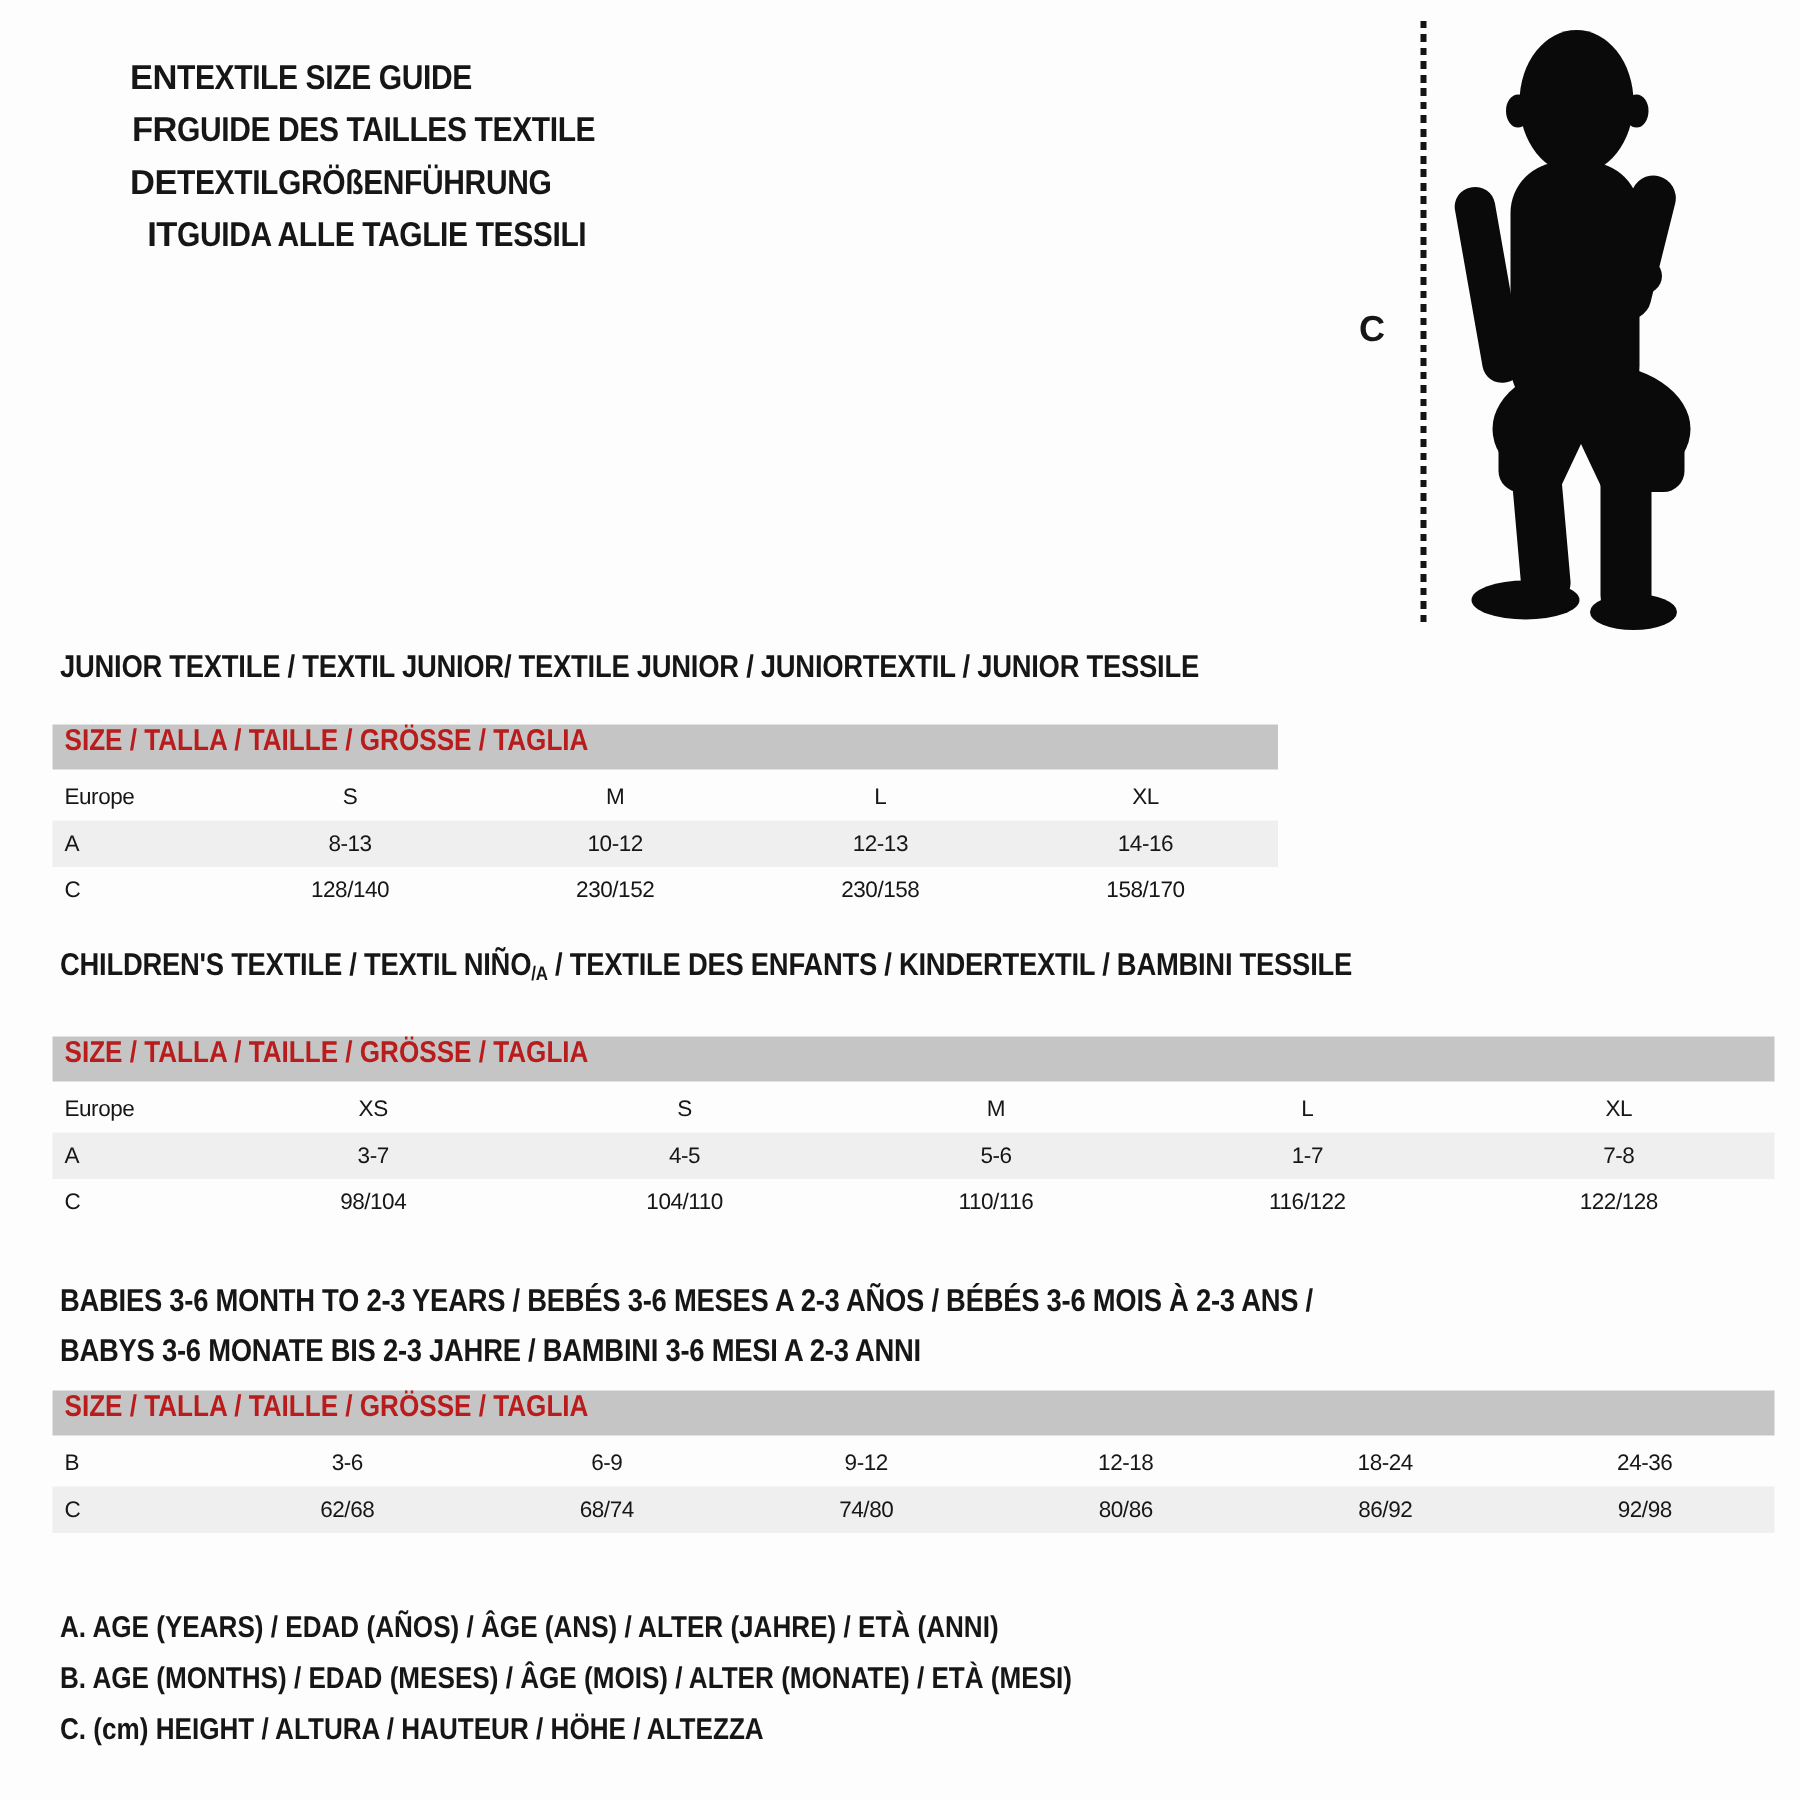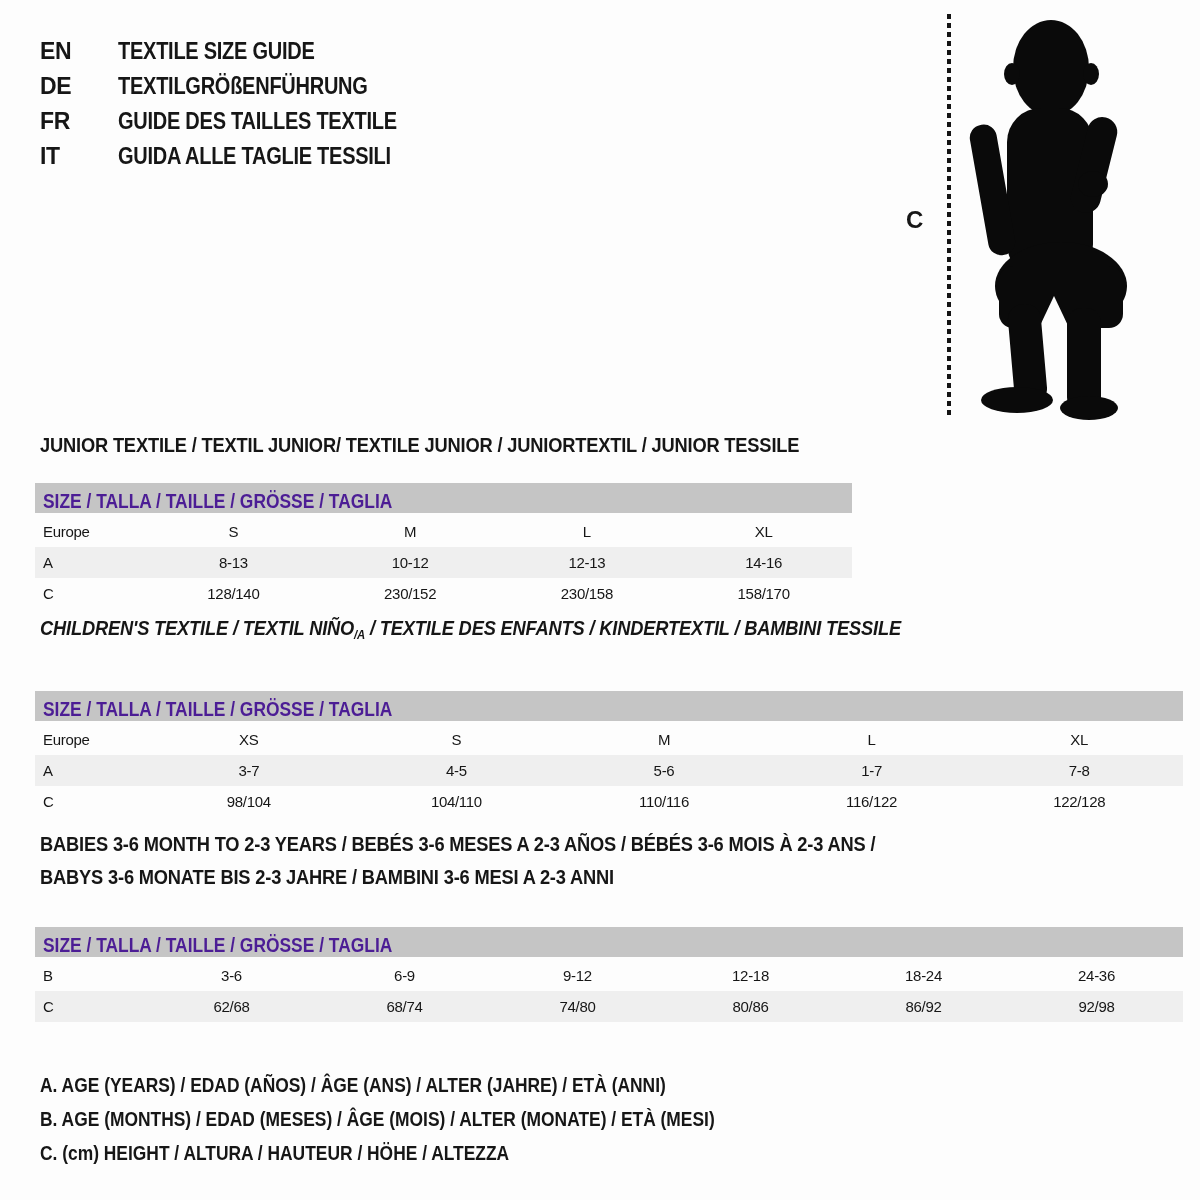--- a/index.html
+++ b/index.html
@@ -9,47 +9,47 @@
     font-family:"Liberation Sans", sans-serif;
     color:#161616;
   }
   .canvas { position:relative; width:1200px; height:1200px; background:#fdfdfd; overflow:hidden; }
 
   
   .condx { display:inline-block; transform:scaleX(0.87); transform-origin:left center; white-space:nowrap; }
 
   
   .lang-block { position:absolute; left:40px; top:34px; }
-  .lang-row { display:flex; height:35px; align-items:center; }
+  .lang-row { display:flex; height:35px; align-items:center;text-align:right; }
   .lang-code { width:78px; font-weight:bold; font-size:23px; letter-spacing:-0.3px; }
   .lang-title { font-weight:bold; font-size:23px; letter-spacing:-0.3px; }
 
   
   .measure-line {
     position:absolute; left:947px; top:14px; width:4px; height:404px;
     background:repeating-linear-gradient(to bottom, #141414 0 5px, transparent 5px 9px);
   }
   .figure-c-label { position:absolute; left:906px; top:206px; font-size:24px; font-weight:bold; }
   .silhouette { position:absolute; left:963px; top:16px; width:172px; height:404px; }
 
   
   .section-title { position:absolute; left:40px; font-size:21px; font-weight:bold; letter-spacing:-0.2px; }
   .title-junior { top:433px; }
-  .title-children { top:616px;font-style:italic; }
-  .title-babies { top:827px; line-height:33px; }
+  .title-children { top:632px; }
+  .title-babies { top:851px; line-height:33px; }
   .subA { font-size:0.62em; vertical-align:-0.28em; }
 
   
   .size-table { position:absolute; left:35px; }
   .tbl-junior { top:483px; width:817px; }
   .tbl-children { top:691px; width:1148px; }
   .tbl-babies { top:927px; width:1148px; }
   .t-head {
-    height:30px; background:#c5c5c5; color:#4c1d95;
-    display:flex; align-items:flex-end; padding-left:8px;
+    height:30px; background:#c5c5c5; color:#b91c1c;
+    display:flex; align-items:flex-start; padding-left:8px;
     font-size:20px; font-weight:bold; margin-bottom:3px;
   }
   .t-row { display:grid; height:31px; align-items:center; font-size:15px; letter-spacing:-0.3px; }
   .t-row.alt { background:#efefef; }
   .cols4 { grid-template-columns:110px repeat(4,1fr); }
   .cols5 { grid-template-columns:110px repeat(5,1fr); }
   .cols6 { grid-template-columns:110px repeat(6,1fr); }
   .t-label { padding-left:8px; }
   .t-val { text-align:center; }
 
@@ -61,26 +61,26 @@
 <body>
 
 <div class="canvas">
 
   <div class="lang-block">
     <div class="lang-row">
       <span class="lang-code">EN</span>
       <span class="lang-title condx">TEXTILE SIZE GUIDE</span>
     </div>
     <div class="lang-row">
+      <span class="lang-code">FR</span>
+      <span class="lang-title condx">GUIDE DES TAILLES TEXTILE</span>
+    </div>
+    <div class="lang-row">
       <span class="lang-code">DE</span>
       <span class="lang-title condx">TEXTILGRÖßENFÜHRUNG</span>
-    </div>
-    <div class="lang-row">
-      <span class="lang-code">FR</span>
-      <span class="lang-title condx">GUIDE DES TAILLES TEXTILE</span>
     </div>
     <div class="lang-row">
       <span class="lang-code">IT</span>
       <span class="lang-title condx">GUIDA ALLE TAGLIE TESSILI</span>
     </div>
   </div>
 
   <div class="measure-line"></div>
   <div class="figure-c-label">C</div>
   <svg class="silhouette" viewBox="0 0 172 404" aria-hidden="true">

